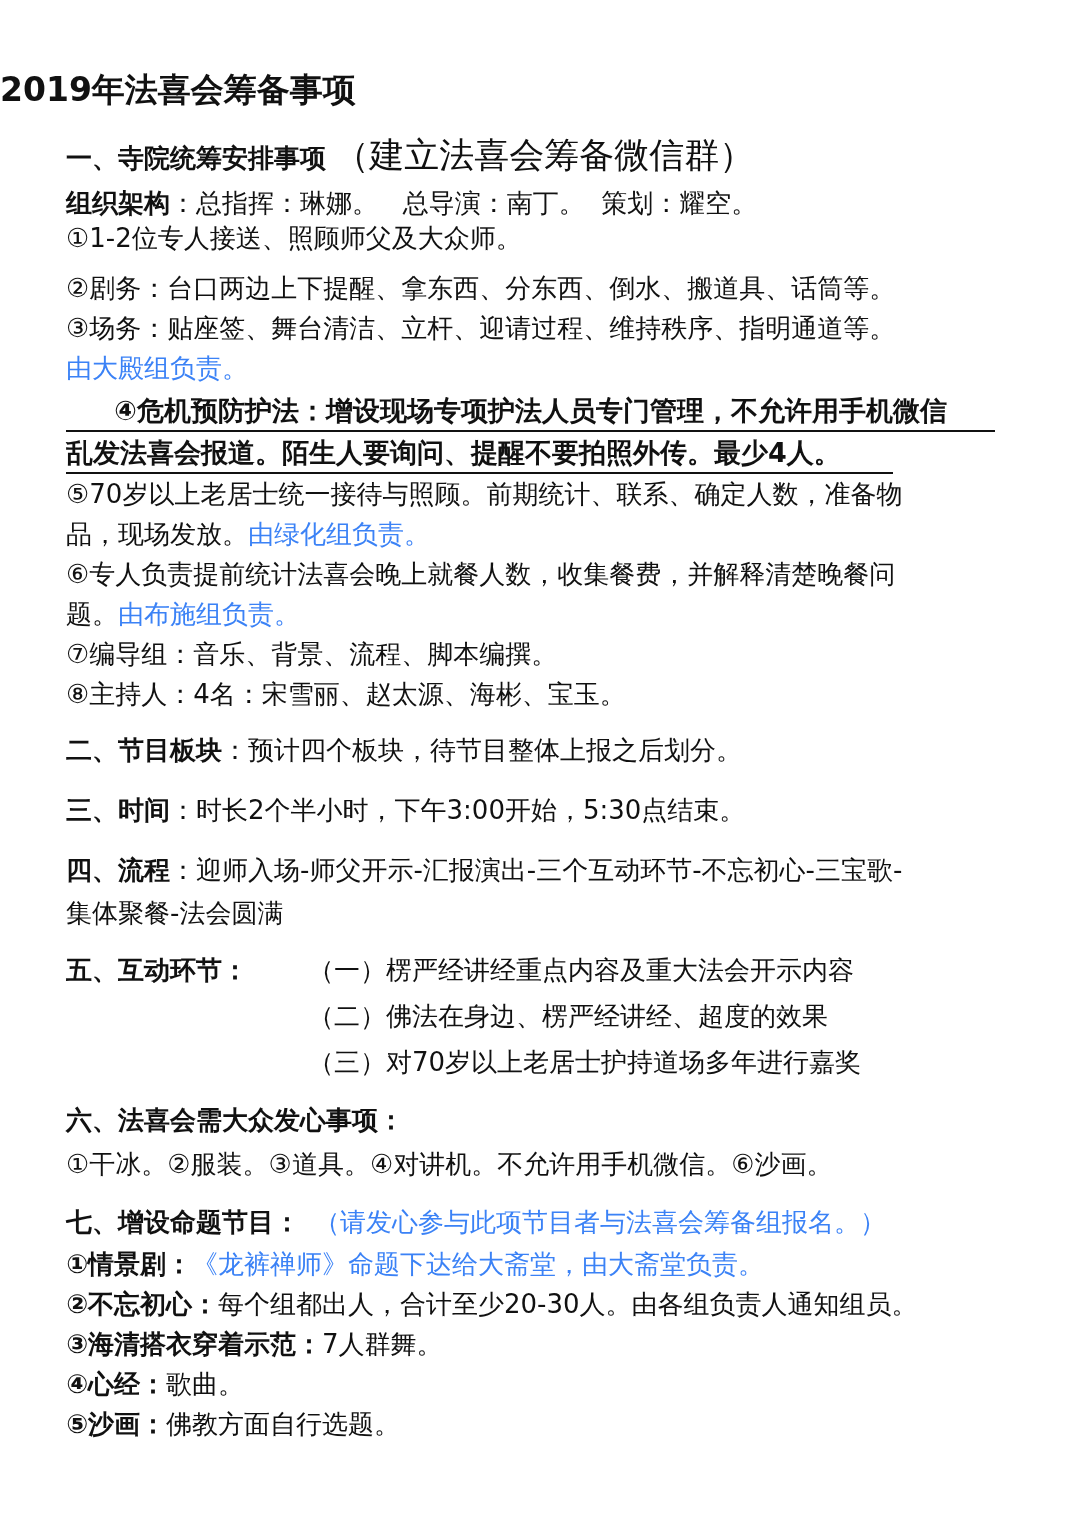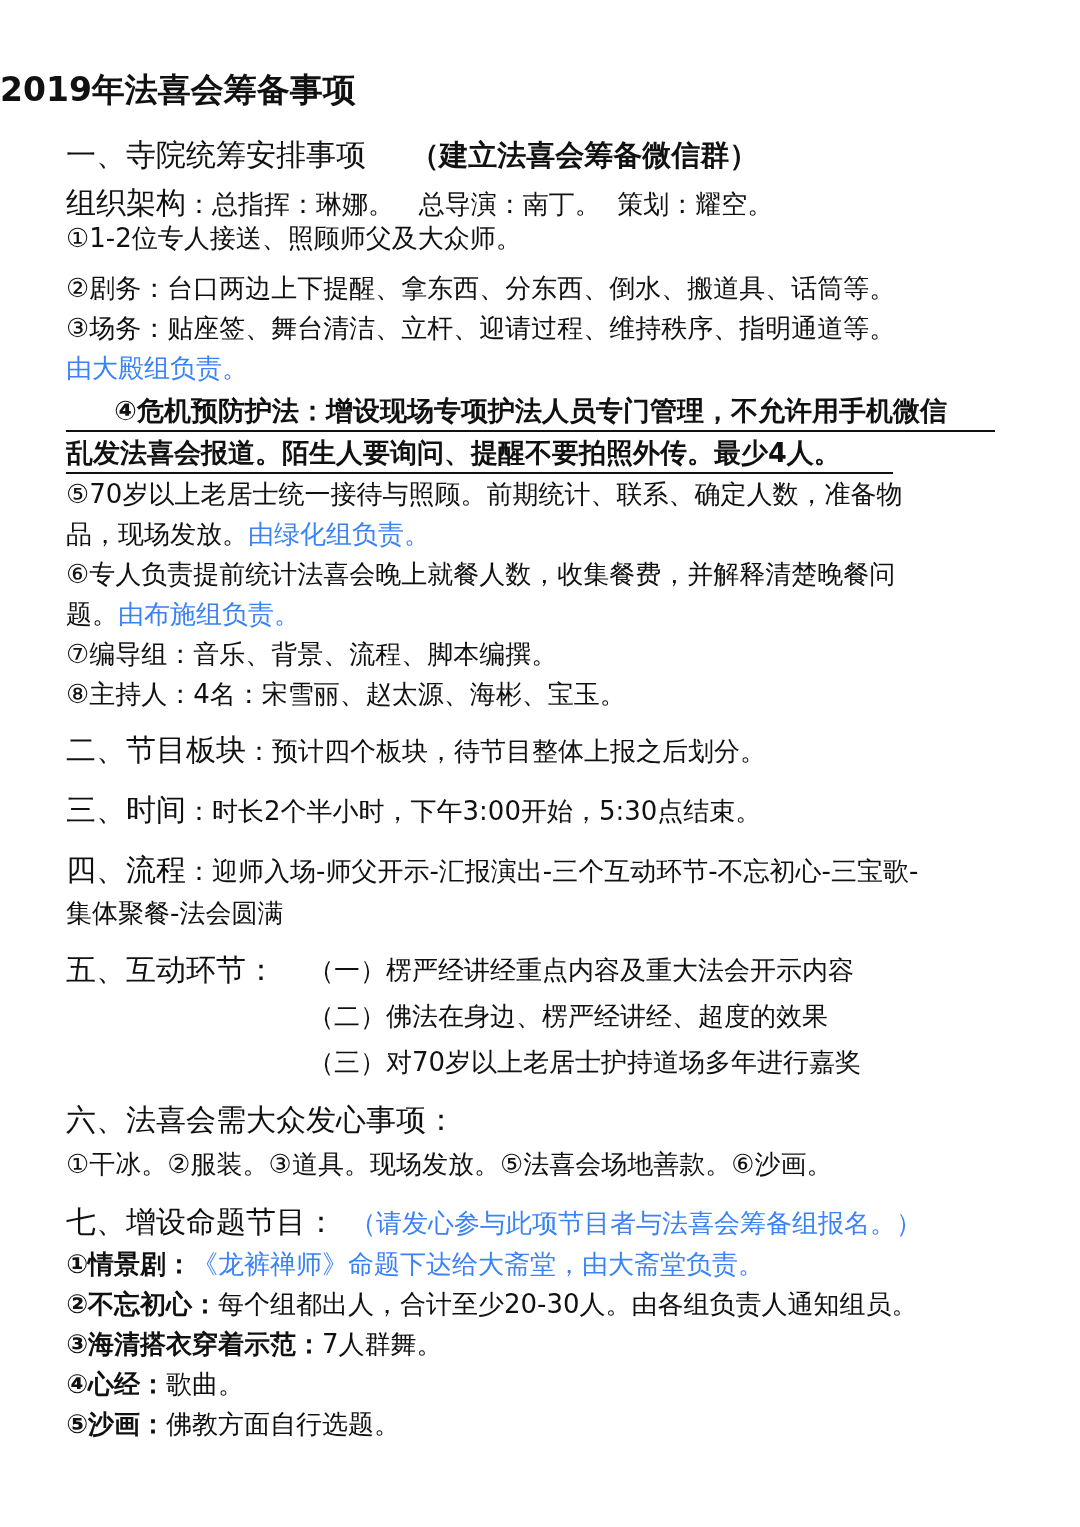--- a/index.html
+++ b/index.html
@@ -11,36 +11,36 @@
     }
     .page { position: absolute; left: 0; top: 0; width: 1080px; height: 1527px; }
     .title {
       position: absolute; left: 0; width: 1080px; top: 68px;
       text-align: left; font-size: 33px; font-weight: bold; letter-spacing: 0px;
     }
     .line {
       position: absolute; left: 66px; white-space: nowrap;
       font-size: 26px; line-height: 34px;
     }
-    .h { font-weight: normal; font-size: 30px; }
+    .h { font-weight: bold; font-size: 26px; }
     .hb { font-weight: bold; }
     .blue { color: #3b82f6; }
     .ul { border-bottom: 2.5px solid #111; padding-bottom: 2px; }
     .indent { position: absolute; white-space: nowrap; font-size: 26px; line-height: 34px; }
   </style>
 </head>
 <body>
 
 <div class="page">
 
   <div class="title">2019年法喜会筹备事项</div>
 
   <div class="line" style="top:138px;">
     <span class="h">一、寺院统筹安排事项</span>
-    <span style="font-size:29px; margin-left:36px;font-weight:bold;">（建立法喜会筹备微信群）</span>
+    <span style="font-size:35px; ">（建立法喜会筹备微信群）</span>
   </div>
 
   <div class="line" style="top:186px;">
     <span class="h">组织架构</span><span style="white-space:pre;">：总指挥：琳娜。   总导演：南丁。  策划：耀空。</span>
   </div>
 
   <div class="line" style="top:221px;">①1-2位专人接送、照顾师父及大众师。</div>
   <div class="line" style="top:271px;">②剧务：台口两边上下提醒、拿东西、分东西、倒水、搬道具、话筒等。</div>
   <div class="line" style="top:311px;">③场务：贴座签、舞台清洁、立杆、迎请过程、维持秩序、指明通道等。</div>
   <div class="line blue" style="top:351px;">由大殿组负责。</div>
@@ -81,21 +81,21 @@
   <div class="line" style="top:953px;">
     <span class="h">五、互动环节：</span>
   </div>
   <div class="indent" style="left:308px; top:953px;">（一）楞严经讲经重点内容及重大法会开示内容</div>
   <div class="indent" style="left:308px; top:999px;">（二）佛法在身边、楞严经讲经、超度的效果</div>
   <div class="indent" style="left:308px; top:1045px;">（三）对70岁以上老居士护持道场多年进行嘉奖</div>
 
   <div class="line" style="top:1103px;">
     <span class="h">六、法喜会需大众发心事项：</span>
   </div>
-  <div class="line" style="top:1147px;">①干冰。②服装。③道具。现场发放。⑤法喜会场地善款。⑥沙画。</div>
+  <div class="line" style="top:1147px;">①干冰。②服装。③道具。④对讲机。不允许用手机微信。⑥沙画。</div>
 
   <div class="line" style="top:1205px;">
     <span class="h">七、增设命题节目：</span><span class="blue" style="margin-left:14px;">（请发心参与此项节目者与法喜会筹备组报名。）</span>
   </div>
 
   <div class="line" style="top:1247px;">
     <span class="hb">①情景剧：</span><span class="blue">《龙裤禅师》命题下达给大斋堂，由大斋堂负责。</span>
   </div>
   <div class="line" style="top:1287px;">
     <span class="hb">②不忘初心：</span><span>每个组都出人，合计至少20-30人。由各组负责人通知组员。</span>

